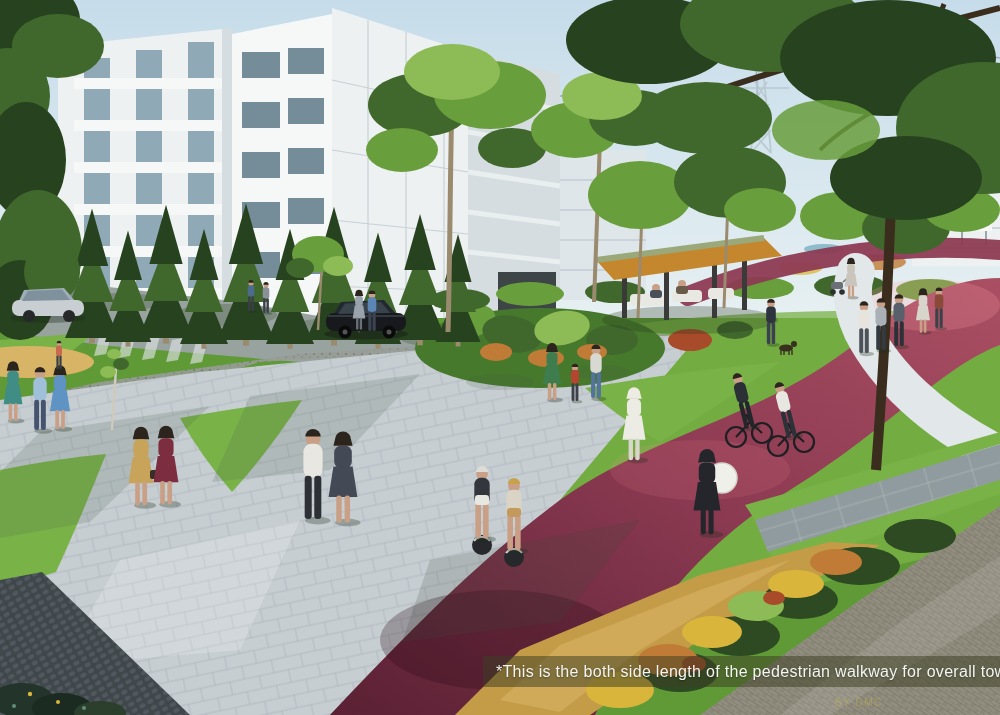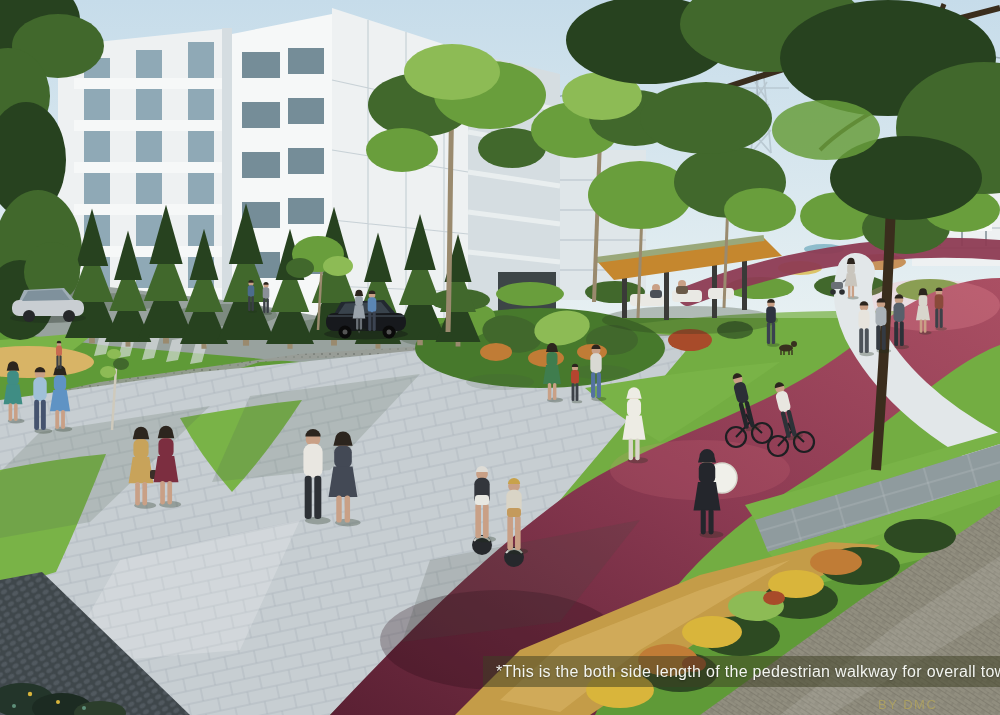--- a/index.html
+++ b/index.html
@@ -8,21 +8,21 @@
   .caption-band{
     position:absolute;left:483px;top:656px;width:517px;height:31px;
     background:var(--caption-bg);display:flex;align-items:center;
     padding-left:13px;box-sizing:border-box;
   }
   .caption-band span{
     color:var(--caption-fg);font-size:16px;letter-spacing:.3px;
     text-shadow:0 1px 2px rgba(0,0,0,.35);white-space:nowrap;
   }
   .watermark{
-    position:absolute;left:878px;top:697px;font-size:13px;letter-spacing:1.5px;
+    position:absolute;left:835px;top:697px;font-size:10px;letter-spacing:1.5px;
     color:var(--watermark-fg);opacity:.5;
   }
   .sky1{stop-color:var(--sky-top);} .sky2{stop-color:var(--sky-low);}
   .tg1{stop-color:var(--track-dark);} .tg2{stop-color:var(--track);} .tg3{stop-color:var(--track-bright);}
 </style>
 </head>
 <body>
 
 <div class="stage">
 <svg width="1000" height="715" viewBox="0 0 1000 715">

